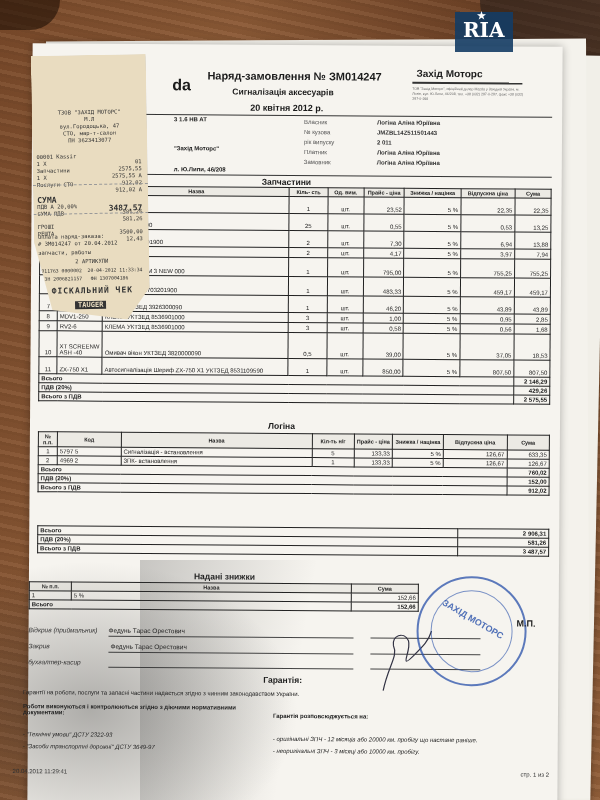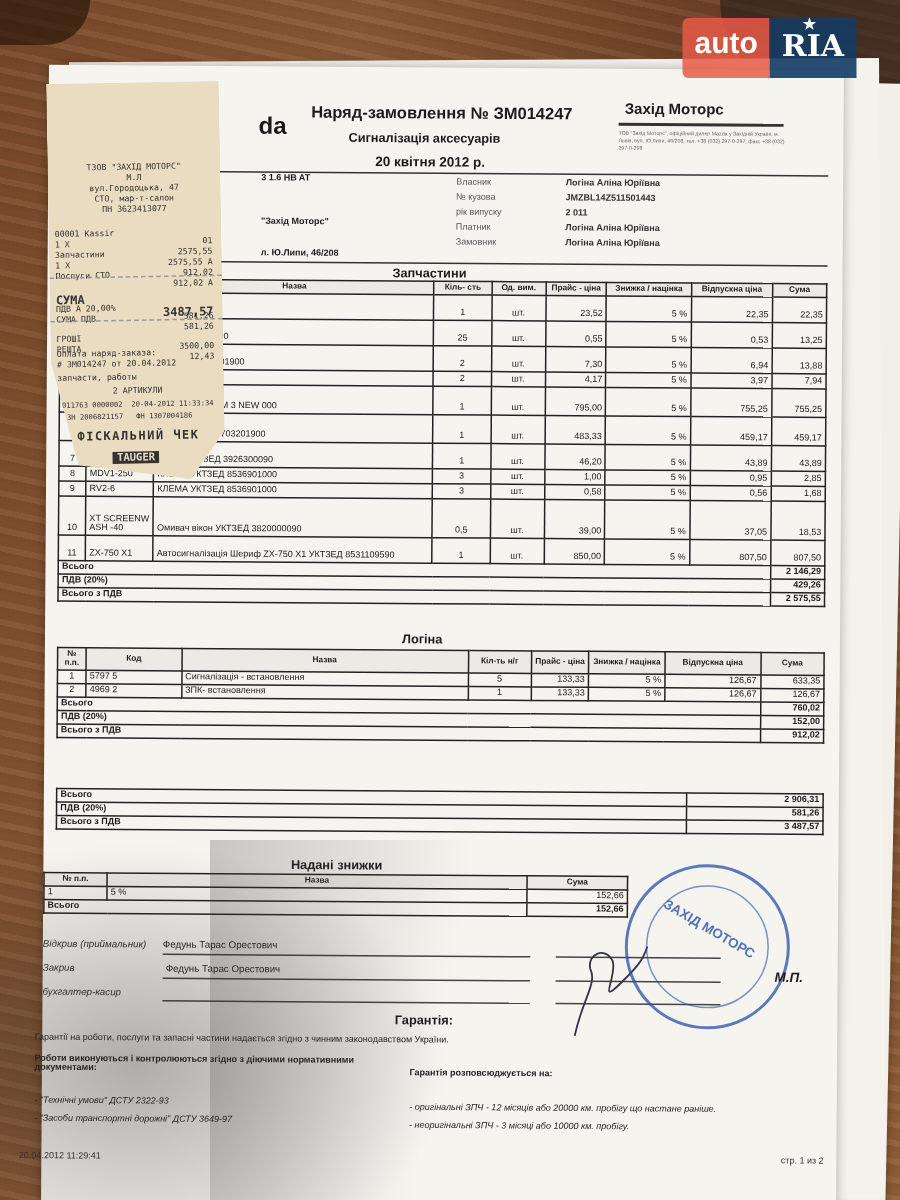--- a/index.html
+++ b/index.html
@@ -66,21 +66,21 @@
   table { border-collapse: collapse; position: absolute; font-size: 6px; }
   td, th { border: 1px solid #222; padding: 1px 2px; vertical-align: bottom; }
   th { font-weight: bold; font-size: 5.5px; text-align: center; vertical-align: middle; background: #eceae4; }
   td.num { text-align: right; }
   td.ctr { text-align: center; }
   td.bold { font-weight: bold; }
 
   .sig-label { position: absolute; font-size: 6.5px; font-style: italic; color: #333; }
   .sig-val { position: absolute; font-size: 6.5px; color: #222; }
   .sig-line { position: absolute; height: 1px; background: #444; }
-  .mp { position: absolute; left: 488px; top: 600px; font-size: 9px; font-weight: bold; font-style: italic; }
+  .mp { position: absolute; left: 488px; top: 572px; font-size: 9px; font-weight: bold; }
 
   .stamp {
     position: absolute; left: 388px; top: 530px; width: 110px; height: 110px;
     border: 2px solid rgba(40,80,170,0.75); border-radius: 50%;
   }
   .stamp-inner {
     position: absolute; left: 12px; top: 12px; width: 82px; height: 82px;
     border: 1px solid rgba(40,80,170,0.6); border-radius: 50%;
   }
   .stamp-text { position: absolute; left: 20px; top: 36px; font-size: 9px; font-weight: bold; color: rgba(40,80,170,0.8); transform: rotate(30deg); }
@@ -490,18 +490,17 @@
   <div class="r-line" style="top:185px;"><span class="r-left"># ЗМ014247 от 20.04.2012</span></div>
   <div class="r-line" style="top:194px;"><span class="r-left">запчасти, работы</span></div>
   <div class="r-line r-center" style="top:203px;">2 АРТИКУЛИ</div>
   <div class="r-line" style="top:213px;font-size:4.8px;"><span class="r-left">0011763 0000002  20-04-2012 11:33:34</span></div>
   <div class="r-line" style="top:221px;font-size:4.8px;"><span class="r-left" style="left:10px">ЗН 2006821157   ФН 1307004186</span></div>
   <div class="r-line r-center r-fiscal" style="top:231px;">ФІСКАЛЬНИЙ ЧЕК</div>
   <div class="datecs">TAUGER</div>
 </div>
 
 <div class="watermark">
-  <div class="wm-auto">auto</div>
   <div class="wm-ria">
     <span class="wm-star">★</span>
     <span>RIA</span>
   </div>
 </div>
 
 </body></html>

